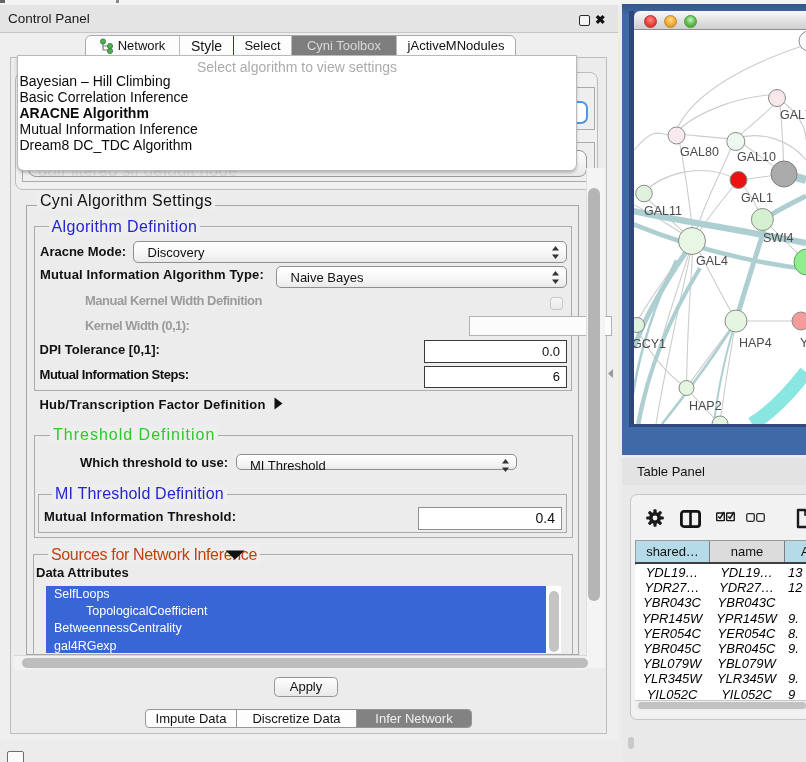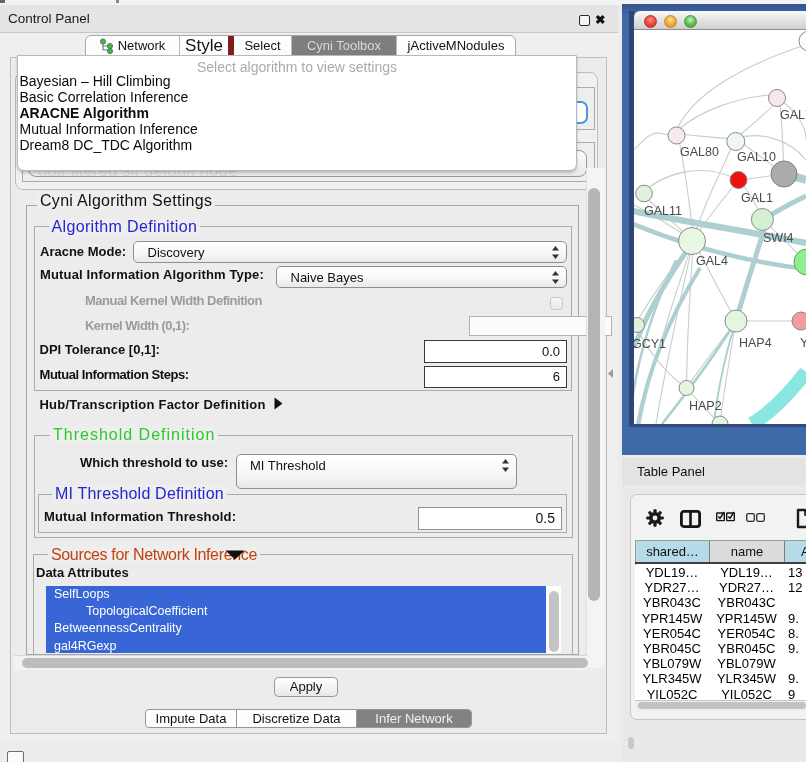--- a/index.html
+++ b/index.html
@@ -35,21 +35,21 @@
 <div class="abs" style="left:10px;top:57px;width:597px;height:677px;border:1px solid #bdbdbd;background:#ececec;box-sizing:border-box;"></div>
 
 <div class="abs" style="left:85px;top:34.5px;height:22px;display:flex;border:1px solid #a9a9a9;border-radius:6px 6px 0 0;overflow:hidden;box-sizing:border-box;background:#fdfdfd;">
   <div style="width:94px;display:flex;align-items:center;justify-content:center;font-size:13px;color:#111;border-right:1px solid #b9b9b9;box-sizing:border-box;">
     <svg width="14" height="16" viewBox="0 0 14 16" style="margin-right:4px;">
       <path d="M3 4 L3 12 M3 8 L9 8 M3 12 L9 12" stroke="#7a7a7a" stroke-width="1.2" fill="none"></path>
       <circle cx="3" cy="3.5" r="2.6" fill="#4caf50" stroke="#2e7d32" stroke-width="0.8"></circle>
       <circle cx="10" cy="8" r="2.6" fill="#4caf50" stroke="#2e7d32" stroke-width="0.8"></circle>
       <circle cx="10" cy="13" r="2.6" fill="#4caf50" stroke="#2e7d32" stroke-width="0.8"></circle>
     </svg>Network</div>
-  <div style="width:54px;display:flex;align-items:center;justify-content:center;font-size:17px;color:#111;border-right:6px solid #7f1d1d;box-sizing:border-box;">Style</div>
+  <div style="width:54px;display:flex;align-items:center;justify-content:center;font-size:14px;color:#111;border-right:1px solid #7f1d1d;box-sizing:border-box;">Style</div>
   <div style="width:58px;display:flex;align-items:center;justify-content:center;font-size:13px;color:#111;border-right:1px solid #b9b9b9;box-sizing:border-box;">Select</div>
   <div style="width:105px;display:flex;align-items:center;justify-content:center;font-size:13px;color:#d8d8d8;background:#7e7e7e;border-right:1px solid #b9b9b9;box-sizing:border-box;">Cyni Toolbox</div>
   <div style="width:118px;display:flex;align-items:center;justify-content:center;font-size:13px;color:#111;">jActiveMNodules</div>
 </div>
 
 <div class="abs" style="left:15px;top:72px;width:583px;height:117.5px;border:1px solid #bcbcbc;border-radius:8px;background:#f0f0f0;box-sizing:border-box;"></div>
 <div class="abs" style="left:22px;top:87px;width:572.5px;height:42.5px;border:1px solid #ababab;background:#eeeeee;box-sizing:border-box;"></div>
 <div class="abs" style="left:28px;top:101px;width:559.5px;height:22.5px;border:2.5px solid #4d97e0;border-radius:7px;background:#fff;box-sizing:border-box;"></div>
 <div class="abs" style="left:22px;top:142px;width:572.5px;height:40px;border:1px solid #ababab;background:#eeeeee;box-sizing:border-box;"></div>
 <div class="abs" style="left:28px;top:150px;width:559px;height:27px;border:1px solid #979797;border-radius:8px;background:linear-gradient(#fdfdfd,#e9e9e9);box-sizing:border-box;overflow:hidden;">
@@ -94,33 +94,33 @@
 
 <div class="lbl" style="left:39.5px;top:396.5px;letter-spacing:0.23px;">Hub/Transcription Factor Definition</div>
 <svg class="abs" style="left:273px;top:396.5px;" width="11" height="13" viewBox="0 0 11 13">
     <path d="M1.5 0.5 L9.5 6.5 L1.5 12.5 Z" fill="#111"></path>
   </svg>
 
 <div class="grp" style="left:33.5px;top:435px;width:539.5px;height:103px;"></div>
 <div class="gtitle" style="left:38px;top:426px;color:#2bca2b;letter-spacing:1px;">Threshold Definition</div>
 
 <div class="lbl" style="left:80px;top:455px;">Which threshold to use:</div>
-<div class="combo" style="left:235.5px;top:454px;width:281px;height:35px;">
+<div class="combo" style="left:235.5px;top:454px;width:281px;height:16px;">
   <span class="tx">MI Threshold</span>
   <svg width="9" height="15" viewBox="0 0 9 15">
       <path d="M4.5 1 L8 5.5 L1 5.5 Z" fill="#333"></path>
       <path d="M4.5 14 L1 9.5 L8 9.5 Z" fill="#333"></path>
     </svg>
 </div>
 
 <div class="grp" style="left:38px;top:494px;width:528.5px;height:39px;"></div>
 <div class="gtitle" style="left:40px;top:485px;color:#2525cf;">MI Threshold Definition</div>
 
 <div class="lbl" style="left:44px;top:508.5px;letter-spacing:0.15px;">Mutual Information Threshold:</div>
-<div class="field" style="left:418px;top:506.5px;width:144px;height:23.5px;border:1.5px solid #8f8f8f;line-height:21px;font-size:14px;">0.5</div>
+<div class="field" style="left:418px;top:506.5px;width:144px;height:23.5px;border:1.5px solid #8f8f8f;line-height:21px;font-size:14px;">0.4</div>
 
 <div class="grp" style="left:33px;top:554px;width:540px;height:101px;border-bottom:none;"></div>
 <div class="gtitle" style="left:36px;top:545.5px;color:#c2410c;letter-spacing:-0.35px;">Sources for Network Inference</div>
 <svg class="abs" style="left:225px;top:550px;" width="20" height="10" viewBox="0 0 20 10">
     <path d="M0.5 0.5 L19.5 0.5 L10 9.5 Z" fill="#111"></path>
   </svg>
 
 <div class="lbl" style="left:36px;top:565px;">Data Attributes</div>
 
 <div class="abs" style="left:46px;top:586px;width:515px;height:67px;background:#fff;"></div>
@@ -287,21 +287,21 @@
   <path d="M9 2 L9 7 L14 7" fill="none" stroke="#1a1a1a" stroke-width="1.6"></path>
 </svg>
 
 <div class="abs" style="left:635px;top:540px;width:171px;height:171px;border:1px solid #9a9a9a;border-right:none;box-sizing:border-box;background:#fff;"></div>
 
 <div class="abs" style="left:636px;top:541px;width:74px;height:22px;background:#b5dbe8;border-right:1px solid #7d7d7d;box-sizing:border-box;text-align:center;font-size:13px;color:#111;line-height:22px;">shared…</div>
 <div class="abs" style="left:710px;top:541px;width:75px;height:22px;background:#dcdcdc;border-right:1px solid #7d7d7d;box-sizing:border-box;text-align:center;font-size:13px;color:#111;line-height:22px;">name</div>
 <div class="abs" style="left:785px;top:541px;width:21px;height:22px;background:#b5dbe8;font-size:13px;color:#111;line-height:22px;padding-left:16px;overflow:hidden;">A</div>
 <div class="abs" style="left:635px;top:562px;width:171px;height:1.5px;background:#3f3f3f;"></div>
 
-<div class="abs" style="left:635px;top:565px;width:171px;height:135px;overflow:hidden;font-size:13px;color:#000;background:#fff;">
+<div class="abs" style="left:635px;top:565px;width:171px;height:135px;overflow:hidden;font-size:13px;color:#000;background:#fff;font-style:italic;">
   <div style="display:flex;height:15.2px;line-height:15.2px;">
       <span style="width:74px;text-align:center;">YDL19…</span>
       <span style="width:75px;text-align:center;">YDL19…</span>
       <span style="padding-left:4px;">13</span>
     </div>
   <div style="display:flex;height:15.2px;line-height:15.2px;">
       <span style="width:74px;text-align:center;">YDR27…</span>
       <span style="width:75px;text-align:center;">YDR27…</span>
       <span style="padding-left:4px;">12</span>
     </div>

